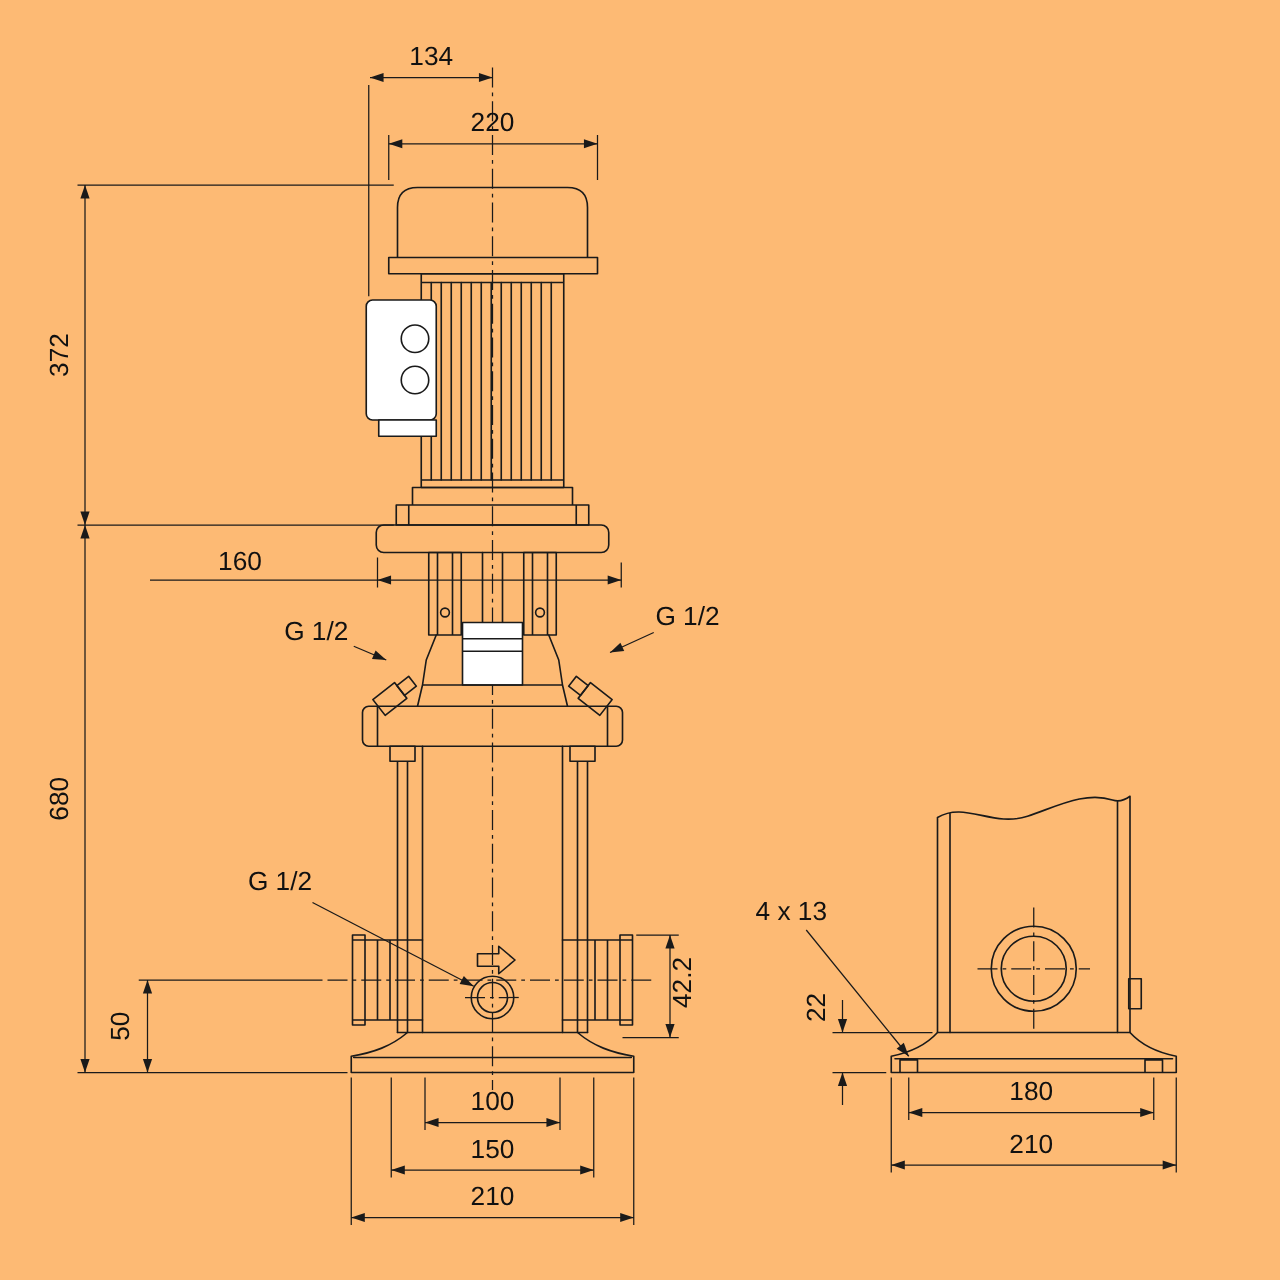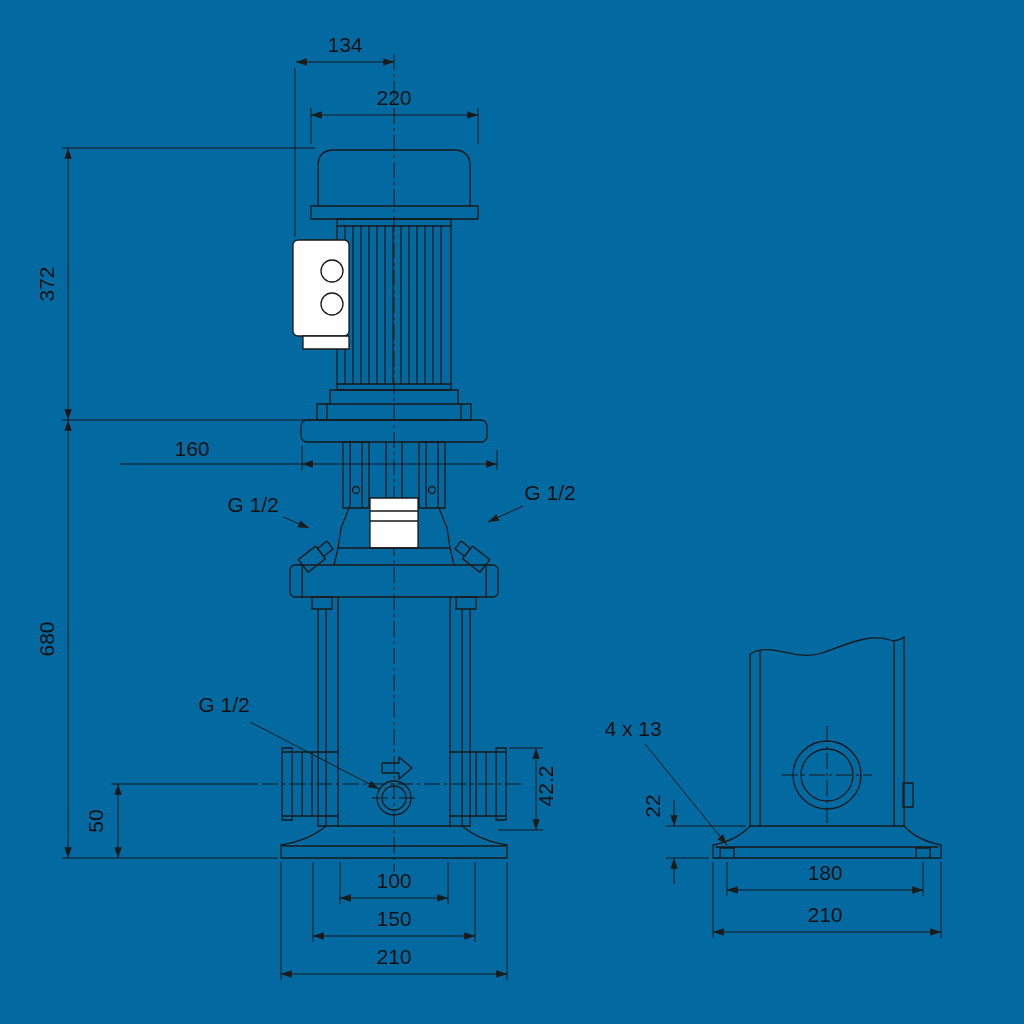--- a/index.html
+++ b/index.html
@@ -1,16 +1,16 @@
 <!DOCTYPE html>
 <html><head>
 <meta charset="utf-8">
 <style>
   html,body{margin:0;padding:0;background:#ffffff;}
-  .canvas{position:relative;width:1024px;height:1024px;background:#0369a1;overflow:hidden;
+  .canvas{position:relative;width:1024px;height:1024px;background:#fdba74;overflow:hidden;
           font-family:"Liberation Sans",sans-serif;}
   svg{display:block;}
   .ln{fill:none;stroke:#1a1a1a;stroke-width:1.3;stroke-linejoin:round;stroke-linecap:round;}
   .fillw{fill:#ffffff;}
   .dim,.ext,.ldr{fill:none;stroke:#1a1a1a;stroke-width:1;}
   .cl{fill:none;stroke:#1a1a1a;stroke-width:1;stroke-dasharray:16 4 3 4;}
   .dimtext{font-family:"Liberation Sans",sans-serif;font-size:21px;fill:#111111;}
 </style>
 </head>
 <body>

